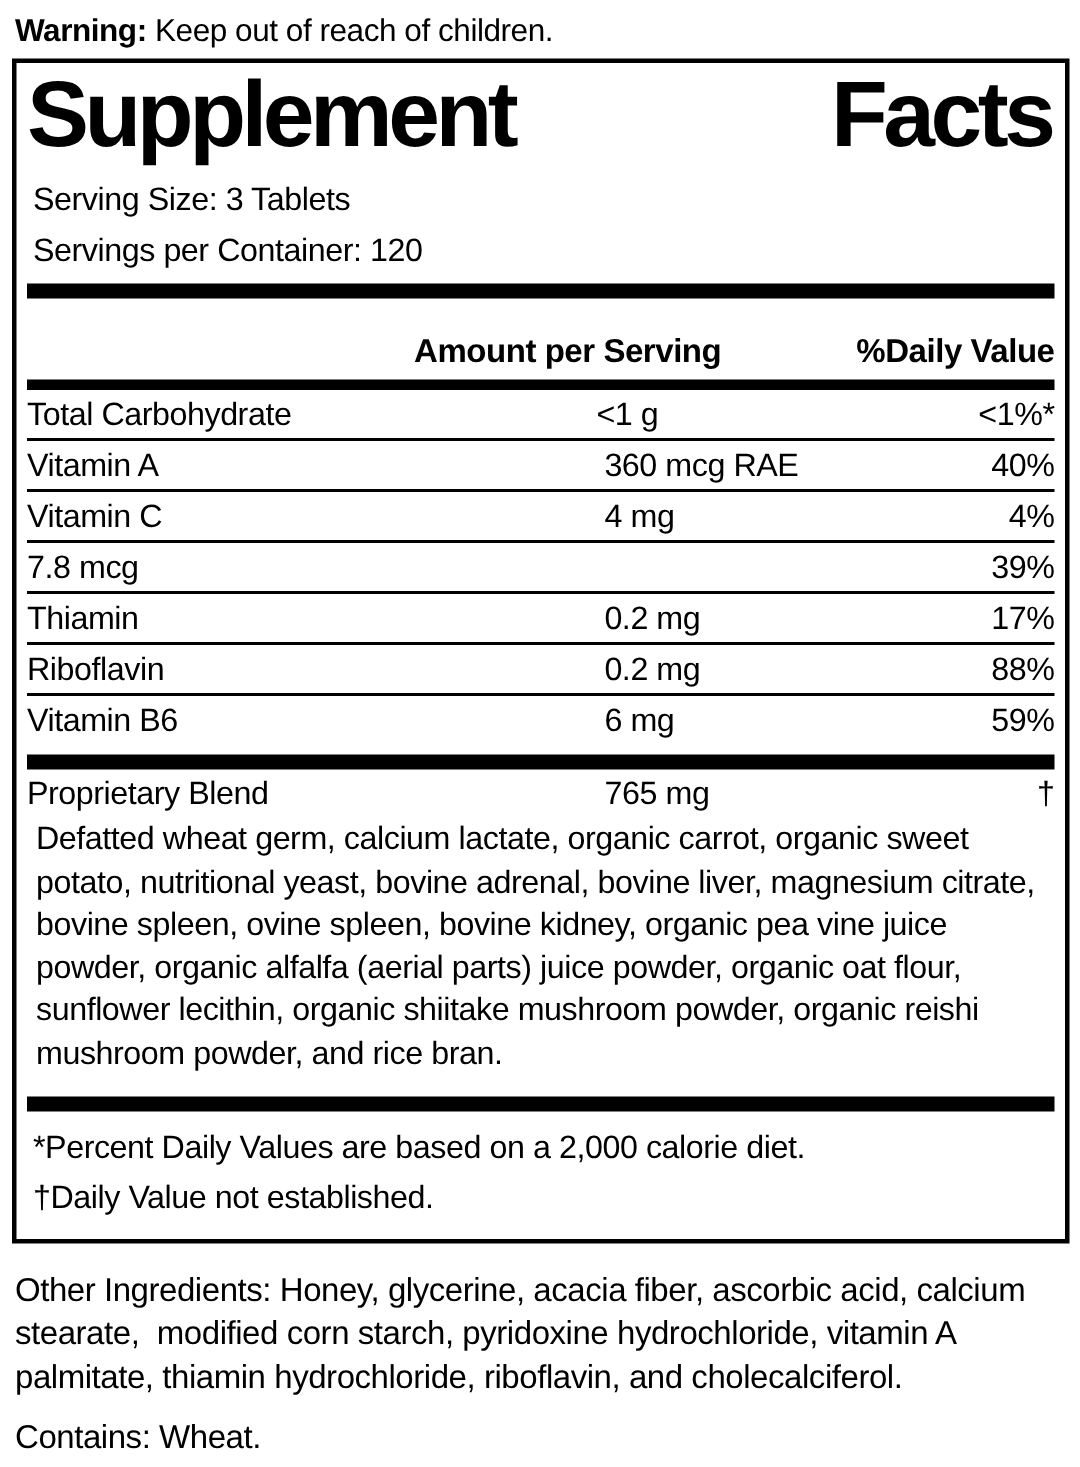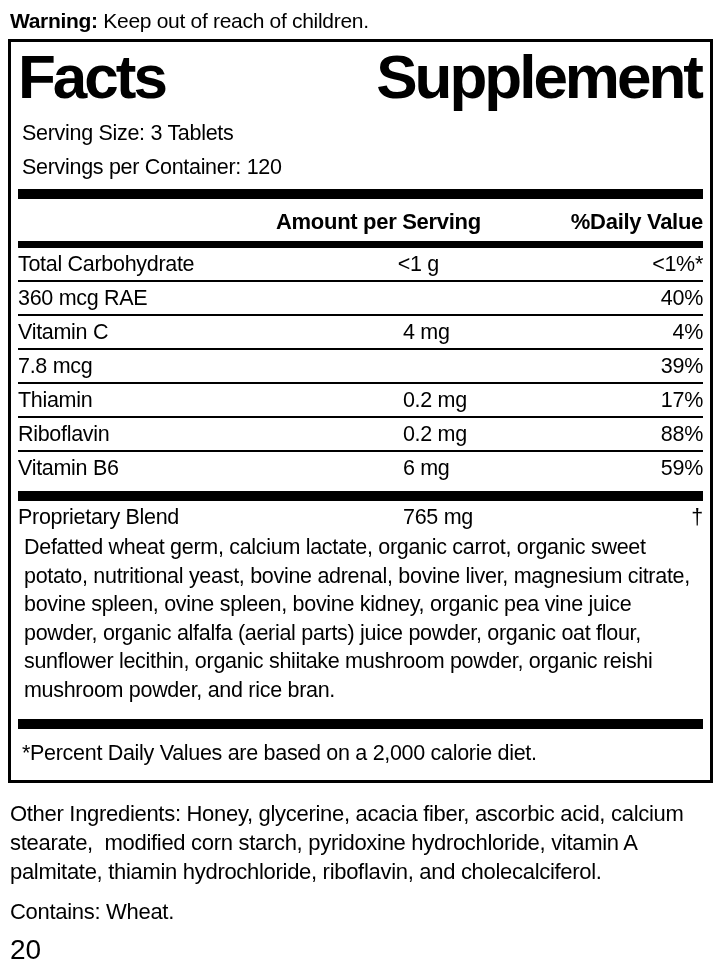--- a/index.html
+++ b/index.html
@@ -42,21 +42,21 @@
   .bar { background: #000; }
   .bar-thick { height: 10px; margin-top: 7px; }
   .bar-med { height: 7px; }
 
   .hdr-row {
     display: flex;
     align-items: baseline;
     font-weight: 700;
     font-size: 22px;
     letter-spacing: -0.3px;
-    padding: 10px 0 6px 0;
+    padding: 22px 0 6px 0;
   }
   .hdr-amount { margin-left: 258px; }
   .hdr-dv { margin-left: auto; }
 
   .nrow {
     display: flex;
     align-items: baseline;
     font-size: 21.5px;
     letter-spacing: -0.3px;
     padding: 4px 0 3px 0;
@@ -99,22 +99,22 @@
   }
 </style>
 </head>
 <body>
 
 <div class="warning"><span class="bold">Warning:</span><span> Keep out of reach of children.</span></div>
 
 <div class="panel">
 
   <div class="title-row">
+    <span>Supplement</span>
     <span>Facts</span>
-    <span>Supplement</span>
   </div>
 
   <div class="serving">
     <p>Serving Size: 3 Tablets</p>
     <p>Servings per Container: 120</p>
   </div>
 
   <div class="bar bar-thick"></div>
 
   <div class="hdr-row">
@@ -124,20 +124,21 @@
 
   <div class="bar bar-med"></div>
 
   <div>
     <div class="nrow">
       <span class="col-name">Total Carbohydrate</span>
       <span class="col-amount">&lt;1 g</span>
       <span class="col-dv">&lt;1%*</span>
     </div>
     <div class="nrow">
+      <span class="col-name">Vitamin A</span>
       <span class="col-amount">360 mcg RAE</span>
       <span class="col-dv">40%</span>
     </div>
     <div class="nrow">
       <span class="col-name">Vitamin C</span>
       <span class="col-amount">4 mg</span>
       <span class="col-dv">4%</span>
     </div>
     <div class="nrow">
       <span class="col-amount">7.8 mcg</span>
@@ -167,20 +168,21 @@
     <span class="col-amount">765 mg</span>
     <span class="col-dv">†</span>
   </div>
 
   <div class="blend-desc">Defatted wheat germ, calcium lactate, organic carrot, organic sweet potato, nutritional yeast, bovine adrenal, bovine liver, magnesium citrate, bovine spleen, ovine spleen, bovine kidney, organic pea vine juice powder, organic alfalfa (aerial parts) juice powder, organic oat flour, sunflower lecithin, organic shiitake mushroom powder, organic reishi mushroom powder, and rice bran.</div>
 
   <div class="bar bar-thick"></div>
 
   <div class="footnotes">
     <p>*Percent Daily Values are based on a 2,000 calorie diet.</p>
+    <p>†Daily Value not established.</p>
   </div>
 
 </div>
 
 <div class="other">Other Ingredients: Honey, glycerine, acacia fiber, ascorbic acid, calcium stearate,  modified corn starch, pyridoxine hydrochloride, vitamin A palmitate, thiamin hydrochloride, riboflavin, and cholecalciferol.</div>
 
 <div class="contains">Contains: Wheat.</div>
 
 <div class="page-num">20</div>
 

